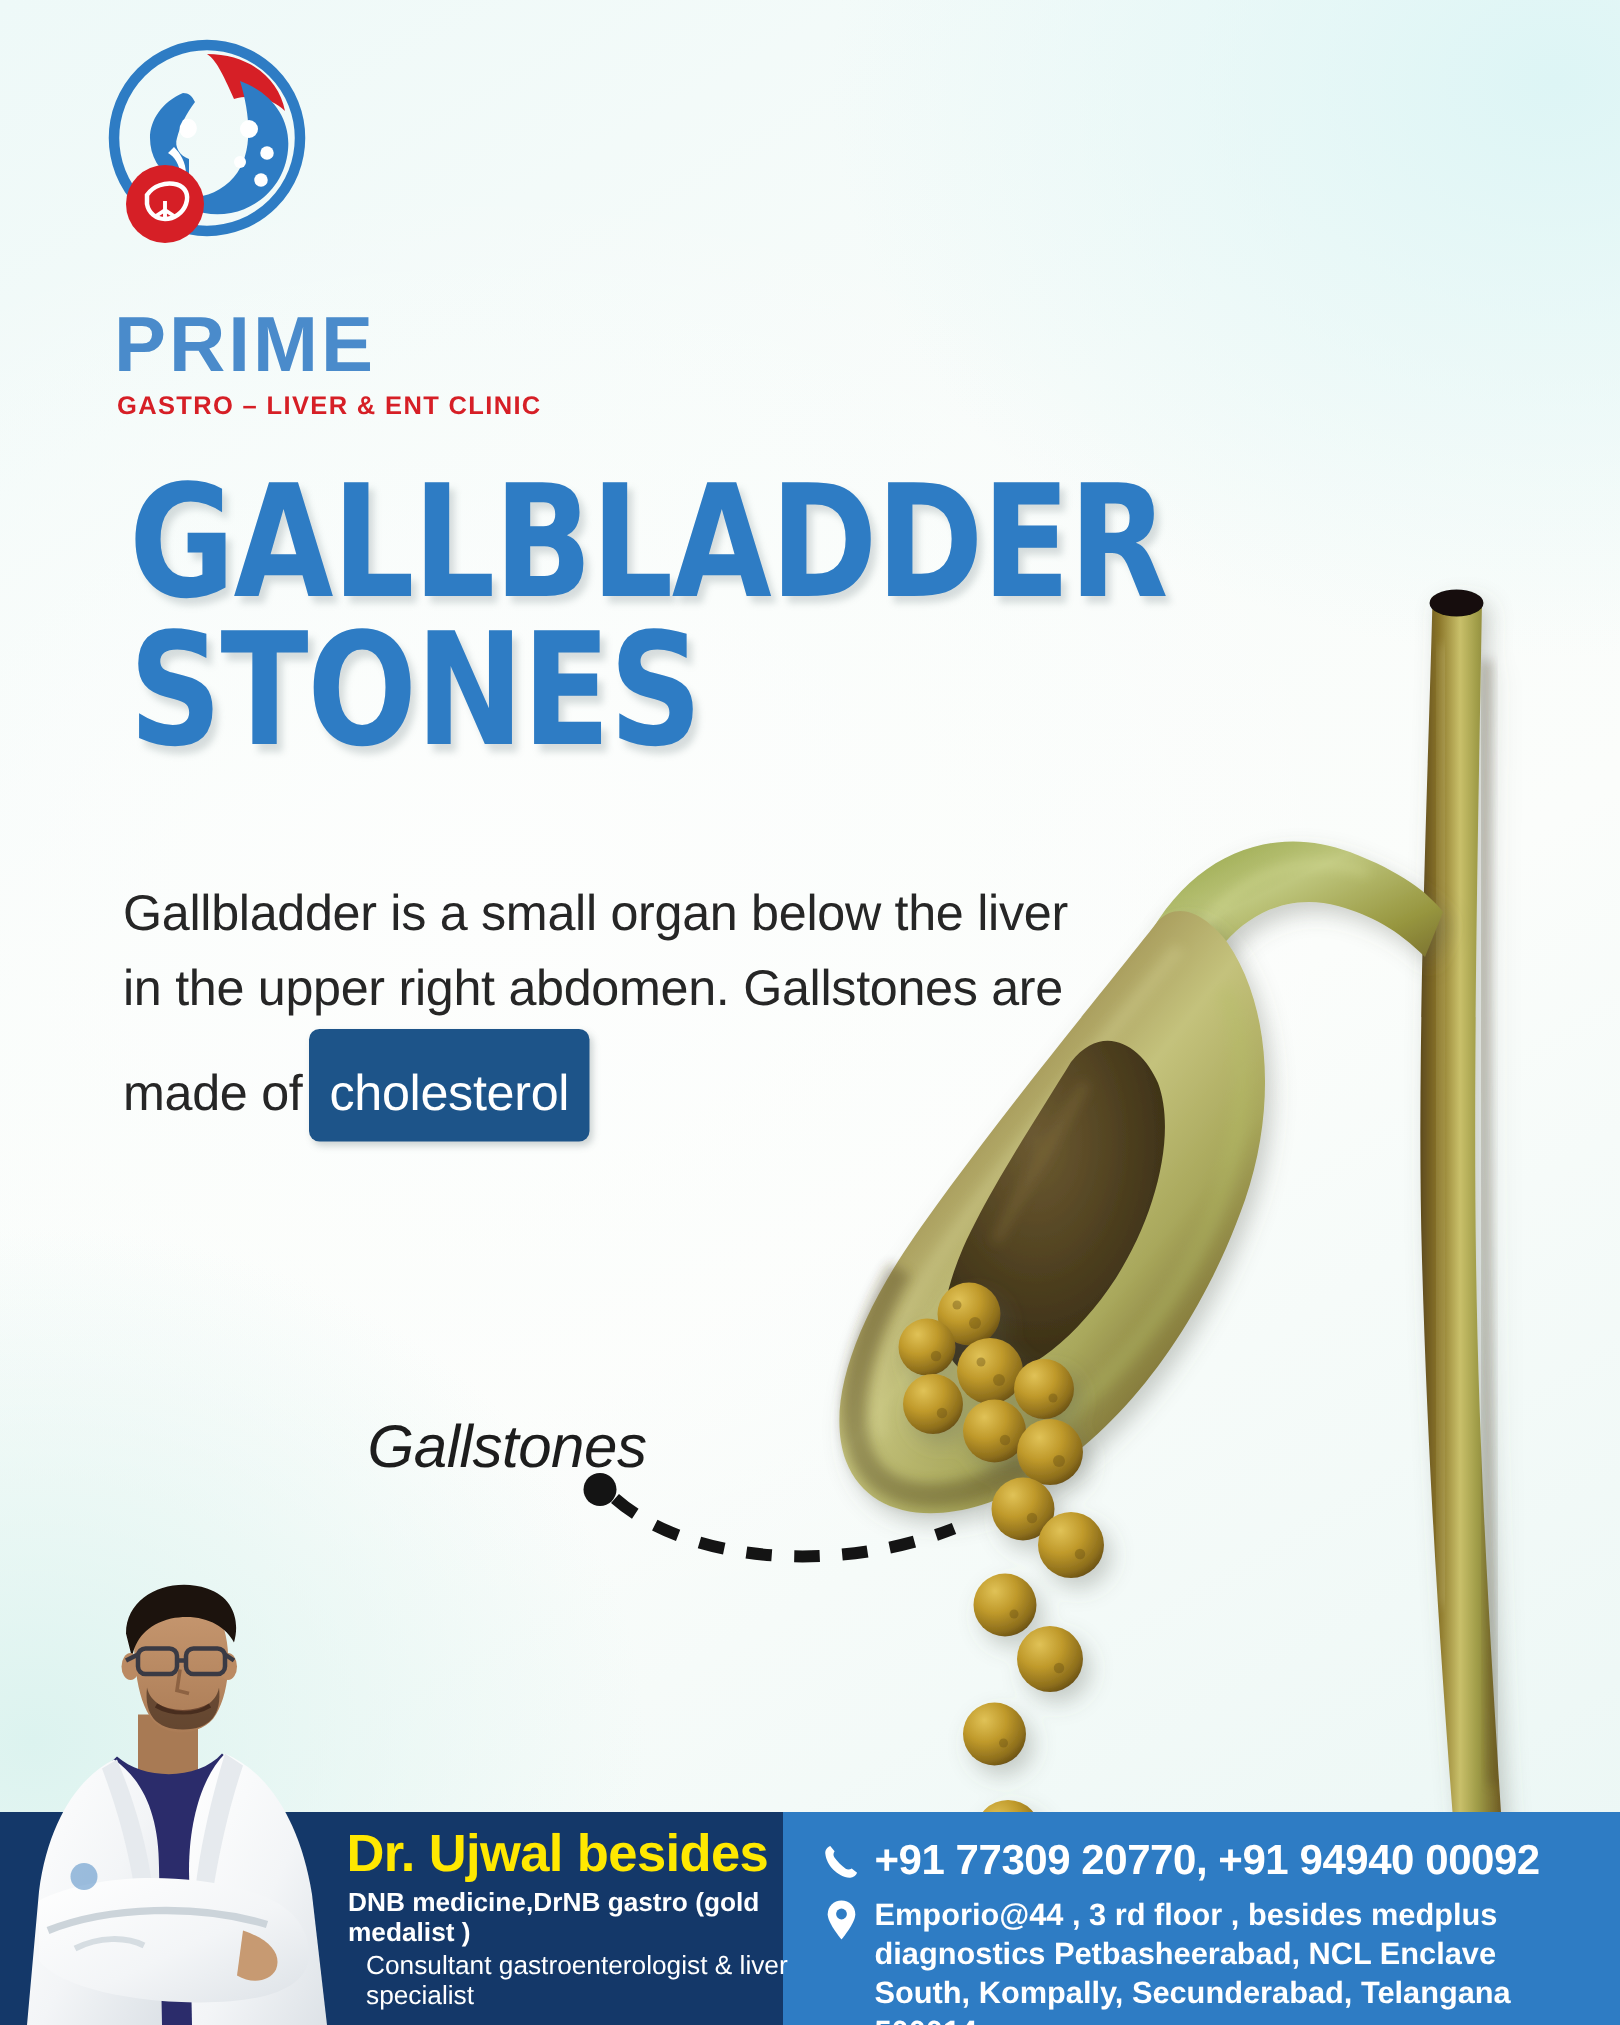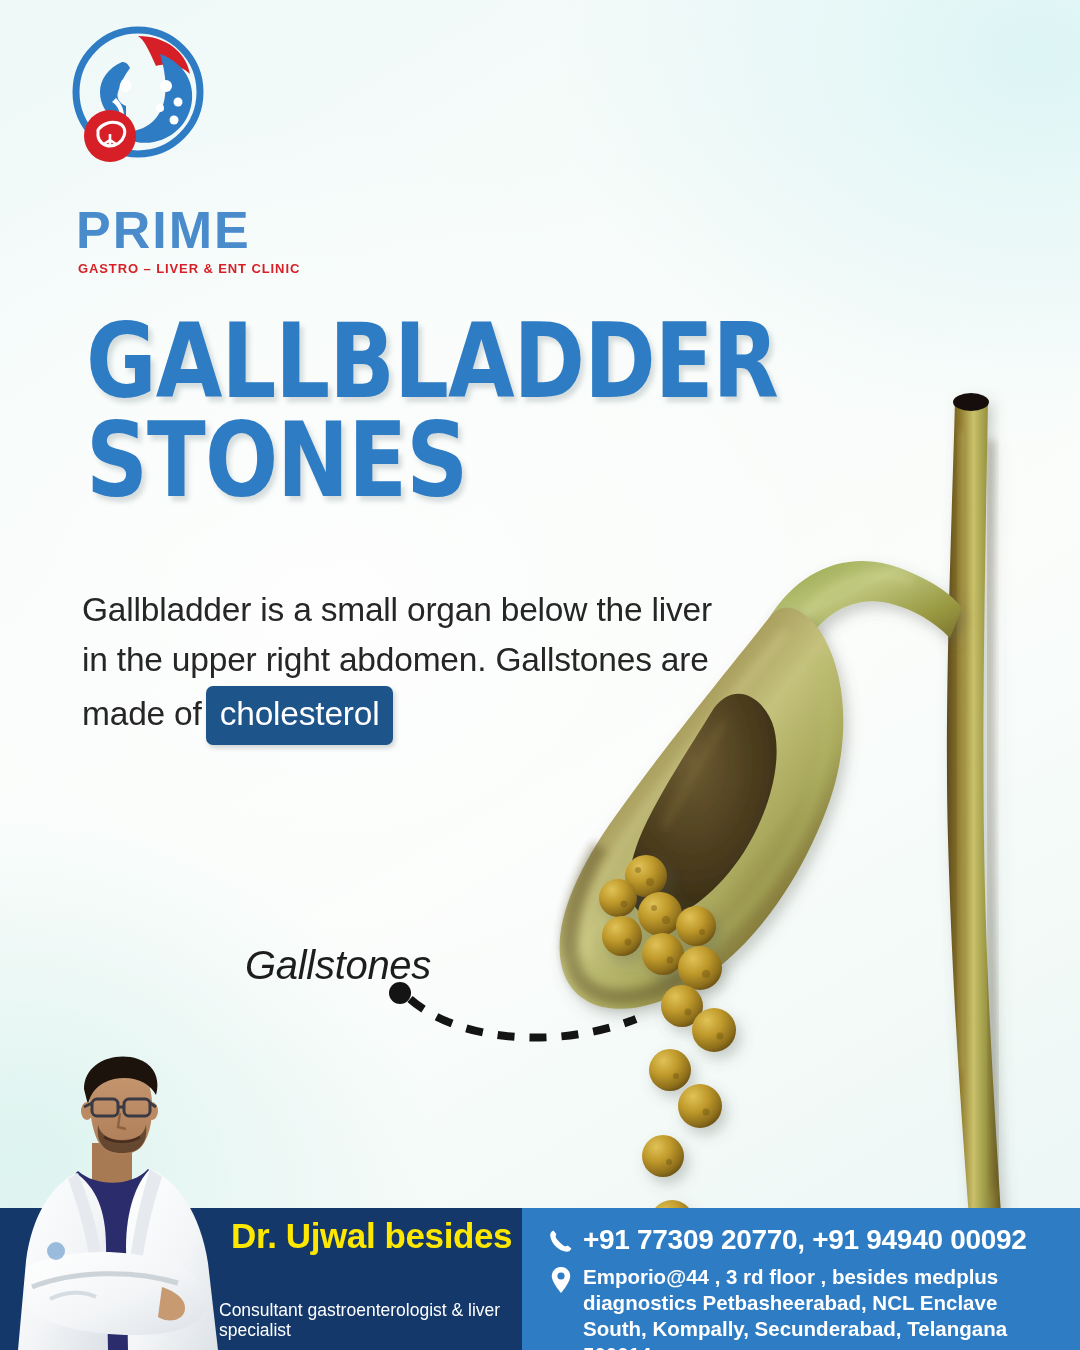--- a/index.html
+++ b/index.html
@@ -24,21 +24,21 @@
   
   .logo-wrap { position:absolute; left:40px; top:22px; width:262px; height:245px; }
   .logo-mark { position:absolute; left:24px; top:0; width:148px; height:148px; }
   .logo-name {
     position:absolute; left:36px; top:182px;
     font-size:52px; font-weight:bold; letter-spacing:2px;
     color:#4a8bcb; line-height:1; font-family:"Liberation Sans",sans-serif;
   }
   .logo-tag {
     position:absolute; left:38px; top:239px;
-    font-size:13px; font-weight:bold; letter-spacing:0.9px;
+    font-size:17px; font-weight:bold; letter-spacing:0.9px;
     color:#d61f26; white-space:nowrap;
   }
 
   
   .headline {
     position:absolute; left:86px; top:312px; width:700px;
     font-family:"DejaVu Sans Condensed","Liberation Sans Narrow","Liberation Sans",sans-serif;
     font-weight:bold; font-size:104px; line-height:0.95;
     color:#2e7cc4; letter-spacing:-1px;
     text-shadow:4px 5px 5px rgba(120,135,140,0.28);
@@ -49,21 +49,21 @@
   
   .body-copy {
     position:absolute; left:82px; top:585px; width:640px;
     font-size:33.5px; line-height:1.5; color:#262626;
     letter-spacing:-0.2px;
   }
   .hl-box {
     display:inline-block;
     background:#1d5489; color:#ffffff;
     border-radius:7px;
-    padding:3px 14px 6px 14px;
+    padding:19px 14px 6px 14px;
     margin-left:4px;
     box-shadow:2px 3px 5px rgba(100,115,120,0.30);
   }
 
   
   .callout-label {
     position:absolute; left:245px; top:943px;
     font-size:40px; font-style:italic; color:#1d1d1d;
     letter-spacing:-0.3px;
   }
@@ -87,21 +87,21 @@
   .doc-name {
     position:absolute; left:231px; top:1216px;
     font-size:35px; font-weight:bold; color:#ffe800;
     letter-spacing:-0.4px; white-space:nowrap;
   }
   .doc-cred {
     position:absolute; left:232px; top:1258px; width:288px;
     font-size:17.5px; font-weight:bold; color:#ffffff; line-height:1.16;
   }
   .doc-role {
-    position:absolute; left:219px; top:1300px; width:290px;
+    position:absolute; left:244px; top:1300px; width:290px;
     font-size:17.5px; color:#ffffff; line-height:1.17;
   }
   .contact-phone {
     position:absolute; left:583px; top:1224px;
     font-size:28px; font-weight:bold; color:#ffffff;
     letter-spacing:-0.3px; white-space:nowrap;
   }
   .contact-addr {
     position:absolute; left:583px; top:1264px; width:470px;
     font-size:20.5px; font-weight:bold; color:#ffffff; line-height:1.27;
@@ -309,20 +309,21 @@
       <rect x="132" y="44" width="26" height="17" rx="5"></rect>
       <path d="M126 52 L132 52 M100 48 L92 52 M158 48 L164 52"></path>
     </g>
 
     <path d="M128 58 L126 72 L134 74" fill="none" stroke="#8d6242" stroke-width="2.4"></path>
     <path d="M112 82 C122 88 138 88 148 82" fill="none" stroke="#6d4630" stroke-width="3"></path>
     <path d="M106 70 C110 90 150 92 154 70 C156 88 148 98 130 98 C112 98 104 88 106 70 Z" fill="#2a1a10" opacity="0.55"></path>
   </svg>
 
   <div class="doc-name">Dr. Ujwal besides</div>
+  <div class="doc-cred">DNB medicine,DrNB gastro (gold medalist )</div>
   <div class="doc-role">Consultant gastroenterologist &amp; liver specialist</div>
 
   <svg class="ic-phone" viewBox="0 0 26 26">
     <path d="M5.5 2.6 C3.4 3.4 2 5.4 2.2 7.6 C3 15.6 10.4 23 18.4 23.8
              C20.6 24 22.6 22.6 23.4 20.5 L19.8 17.6 C18.6 18.5 17 18.6 15.8 17.8
              C13.2 16 10 12.8 8.2 10.2 C7.4 9 7.5 7.4 8.4 6.2 Z" fill="#ffffff"></path>
   </svg>
   <div class="contact-phone">+91 77309 20770, +91 94940 00092</div>
 
   <svg class="ic-pin" viewBox="0 0 24 28">

